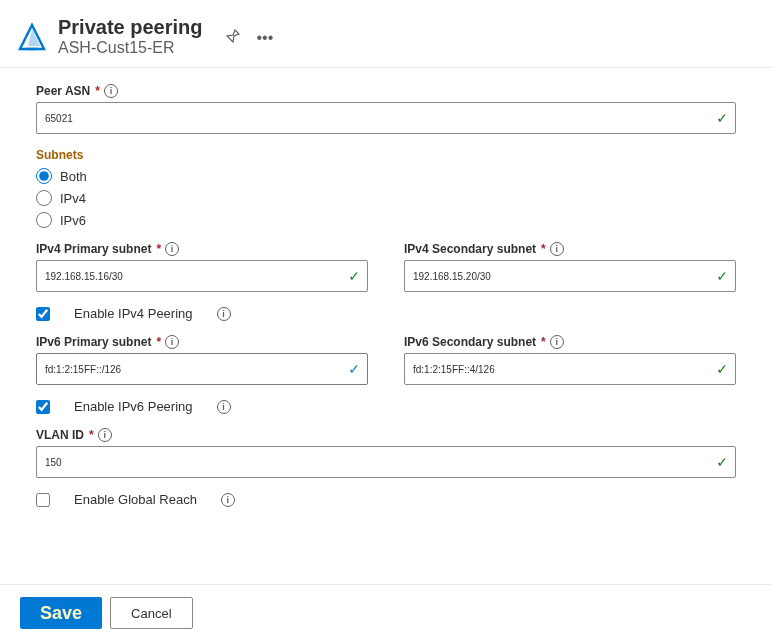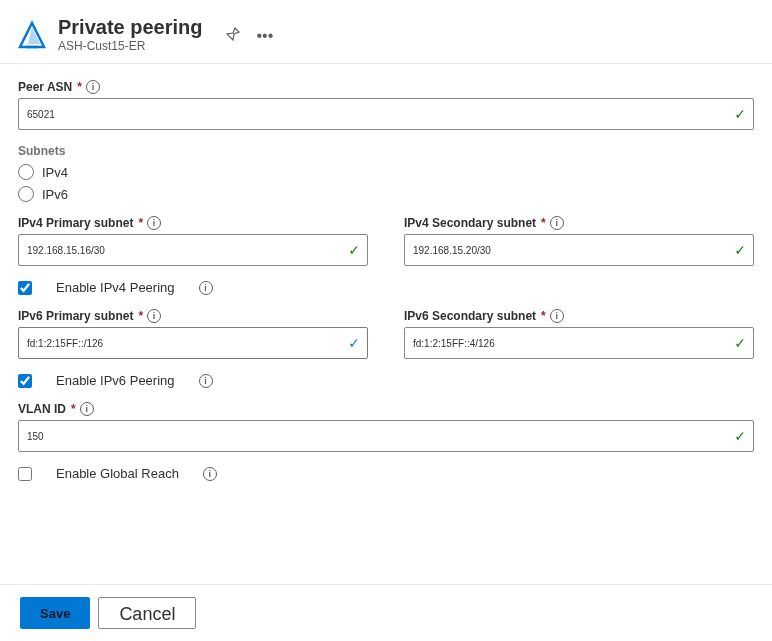--- a/index.html
+++ b/index.html
@@ -34,42 +34,42 @@
     .header-text {
       display: flex;
       flex-direction: column;
     }
     .header-title {
       font-size: 20px;
       font-weight: 600;
       color: #323130;
     }
     .header-subtitle {
-      font-size: 12px;
+      font-size: 16px;
       color: #605e5c;
     }
     .header-actions {
       display: flex;
       align-items: center;
       gap: 8px;
       margin-left: 8px;
       margin-top: 2px;
     }
     .header-action-btn {
       background: none;
       border: none;
       cursor: pointer;
       color: #605e5c;
       font-size: 16px;
       padding: 2px 4px;
       border-radius: 2px;
     }
     .content {
       flex: 1;
-      padding: 16px 18px;
+      padding: 16px 36px;
       overflow-y: auto;
     }
     .form-group {
       margin-bottom: 14px;
     }
     .label {
       font-size: 12px;
       font-weight: 600;
       color: #323130;
       margin-bottom: 4px;
@@ -121,21 +121,21 @@
       position: absolute;
       right: 8px;
       top: 50%;
       transform: translateY(-50%);
       color: #0078d4;
       font-size: 14px;
     }
     .subnets-label {
       font-size: 12px;
       font-weight: 600;
-      color: #737373;
+      color: #a16207;
       margin-bottom: 6px;
     }
     .radio-group {
       display: flex;
       flex-direction: column;
       gap: 6px;
       margin-bottom: 14px;
     }
     .radio-item {
       display: flex;
@@ -177,35 +177,35 @@
     }
     .footer {
       padding: 12px 20px;
       border-top: 1px solid #edebe9;
       display: flex;
       gap: 8px;
       background: #fff;
     }
     .btn-save {
       background: #0078d4;
-      color: #0f172a;
+      color: #fef9c3;
       border: none;
       padding: 6px 20px;
-      font-size: 13px;
+      font-size: 18px;
       font-weight: 600;
       border-radius: 2px;
       cursor: pointer;
       height: 32px;
     }
     .btn-cancel {
       background: #fff;
       color: #323130;
       border: 1px solid #8a8886;
       padding: 6px 20px;
-      font-size: 18px;
+      font-size: 13px;
       font-weight: 400;
       border-radius: 2px;
       cursor: pointer;
       height: 32px;
     }
     .ipv6-input {
       border-color: #7c7b7a;
       color: #323130;
     }
     .azure-logo {
@@ -253,20 +253,24 @@
       <div class="input-wrapper">
         <input type="text" class="text-input" value="65021" style="">
         <span class="input-check">✓</span>
       </div>
     </div>
 
     <div class="form-group">
       <div class="subnets-label">Subnets</div>
       <div class="radio-group">
         <label class="radio-item">
+          <input type="radio" name="subnets" value="both" checked="" style="">
+          <span class="radio-label">Both</span>
+        </label>
+        <label class="radio-item">
           <input type="radio" name="subnets" value="ipv4" style="">
           <span class="radio-label">IPv4</span>
         </label>
         <label class="radio-item">
           <input type="radio" name="subnets" value="ipv6" style="">
           <span class="radio-label">IPv6</span>
         </label>
       </div>
     </div>
 

